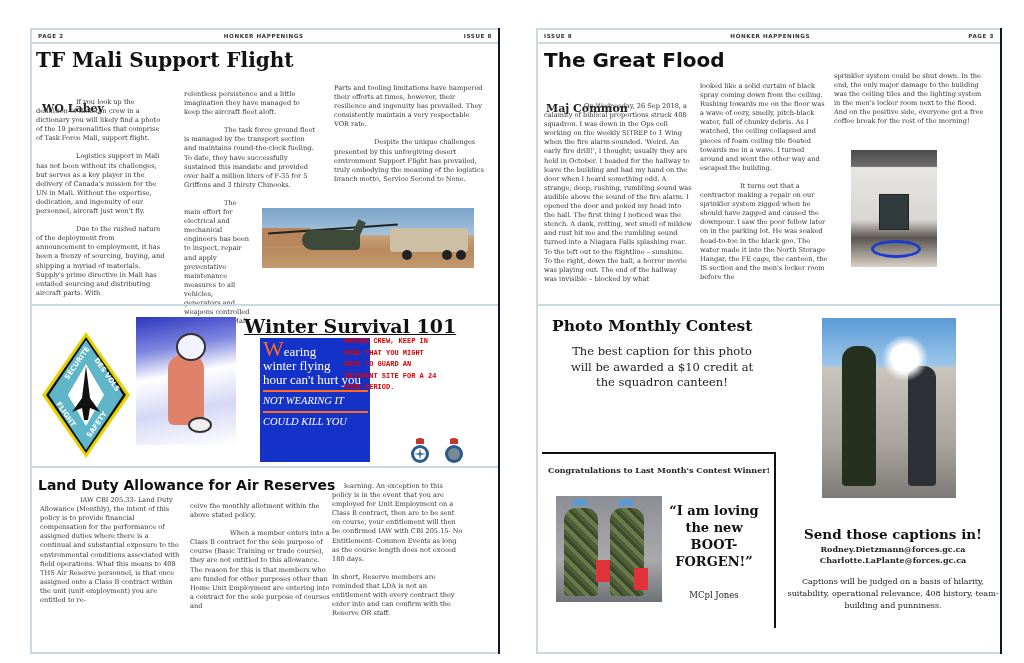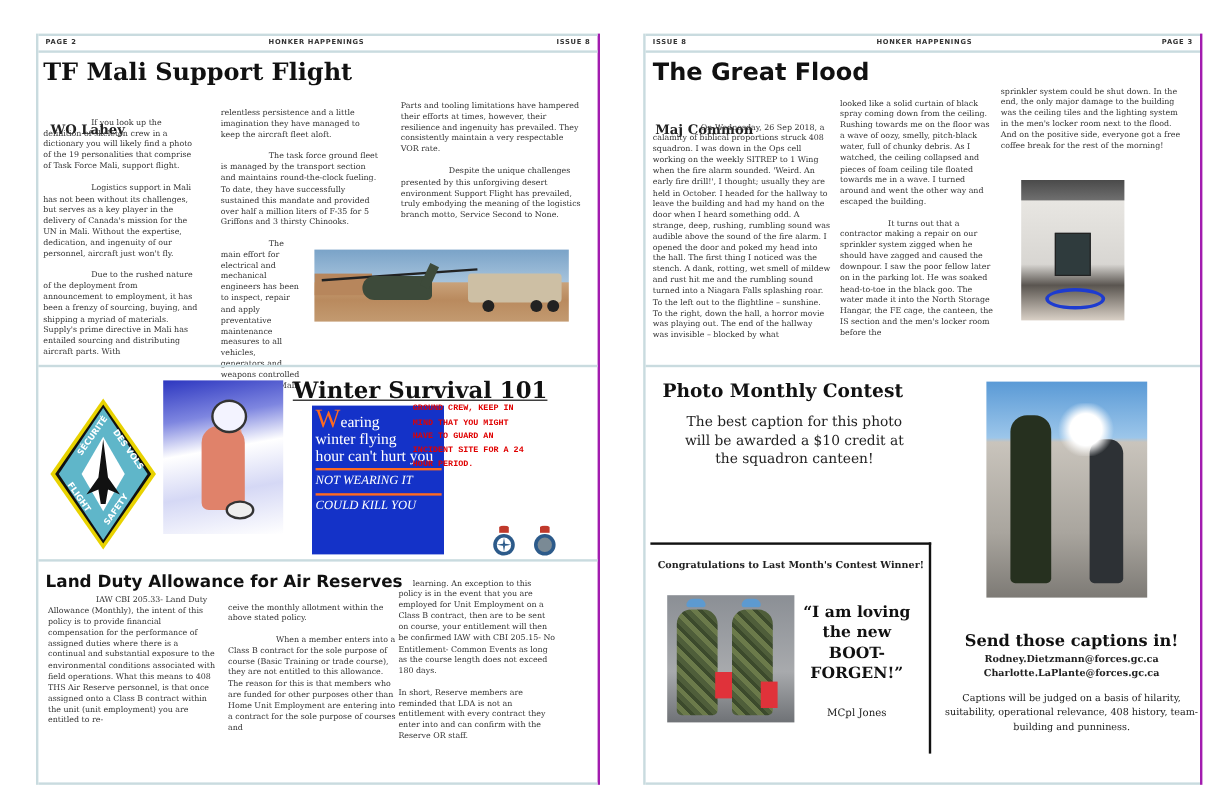--- a/index.html
+++ b/index.html
@@ -1,19 +1,19 @@
 <!DOCTYPE html>
 <html><head>
 <meta charset="utf-8">
 <style>
   * { box-sizing: border-box; margin: 0; padding: 0; }
   html, body { width: 1024px; height: 663px; background: #ffffff; overflow: hidden; }
   body { position: relative; font-family: "DejaVu Serif", serif; color: #222; }
 
-  .page { position: absolute; background: #fff; border-left: 2px solid #c9dbdf; border-right: 2px solid #a21caf; }
+  .page { position: absolute; background: #fff; border-left: 2px solid #c9dbdf; border-right: 2px solid #0f172a; }
   .page.left  { left: 30px;  top: 28px; width: 470px; height: 626px; }
   .page.right { left: 536px; top: 28px; width: 466px; height: 626px; }
 
   .hdr { position: absolute; left: 0; right: 0; top: 0; height: 16px; border-top: 2px solid #c9dbdf; border-bottom: 2px solid #c9dbdf;
          display: flex; justify-content: space-between; align-items: center; padding: 0 6px;
          font-family: "DejaVu Sans", sans-serif; font-size: 5.6px; font-weight: bold; letter-spacing: 0.6px; color: #333; }
 
   .sep { position: absolute; left: 0; right: 0; height: 0; border-top: 2px solid #c9dbdf; }
 
   .title-serif { position: absolute; font-family: "DejaVu Serif", serif; font-weight: bold; color: #111; }

